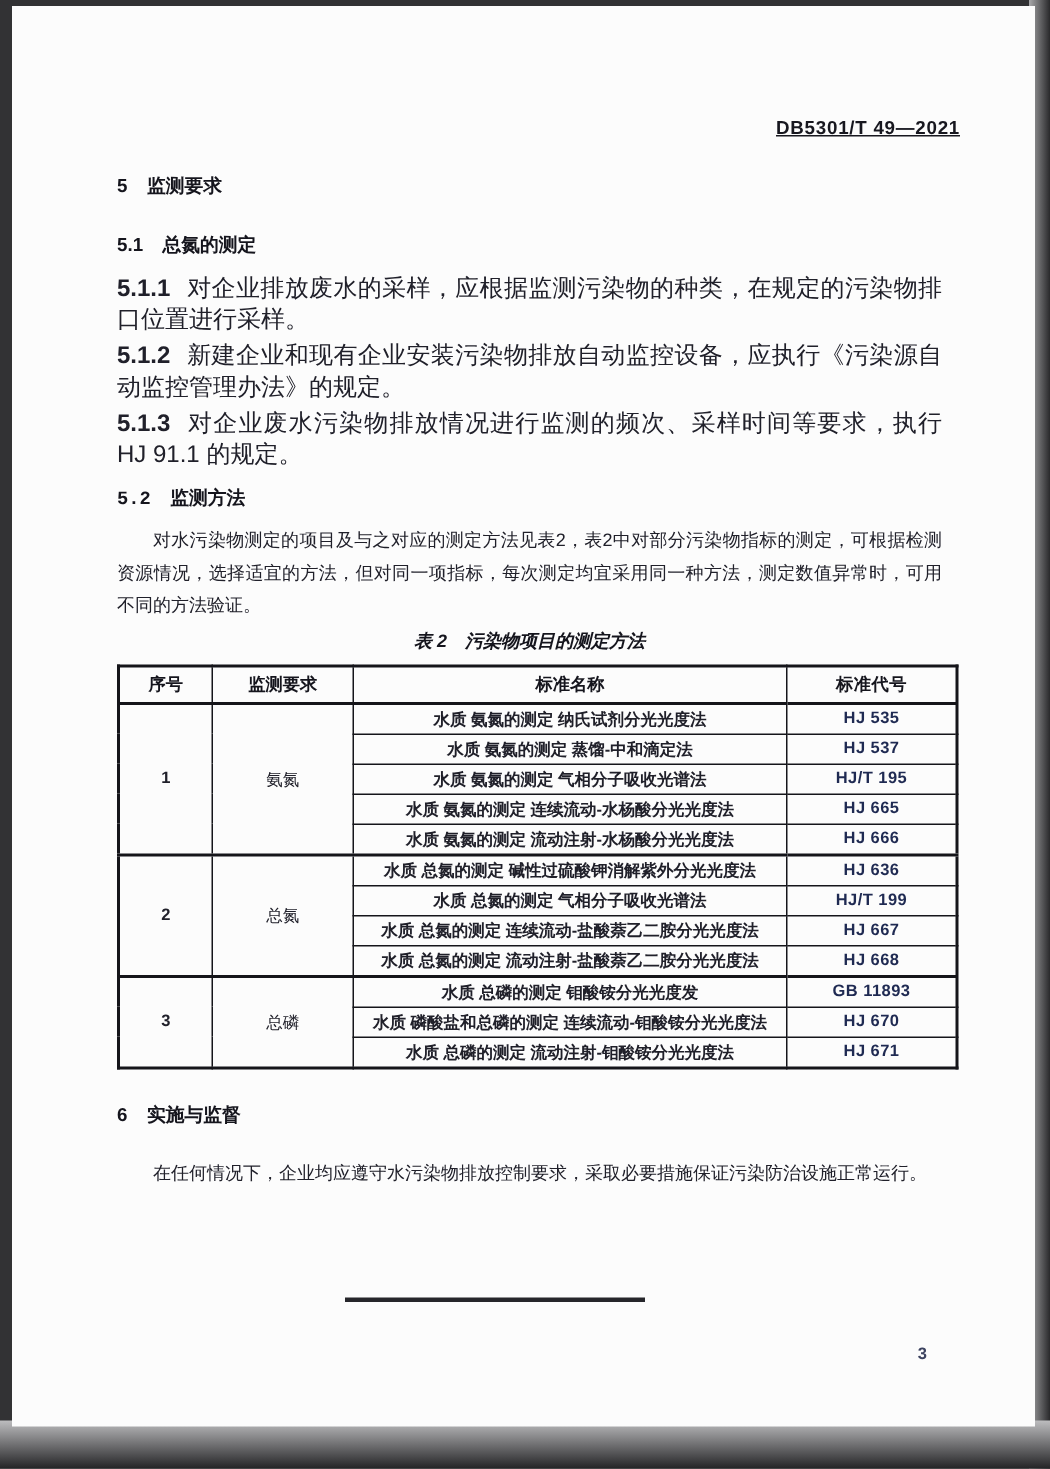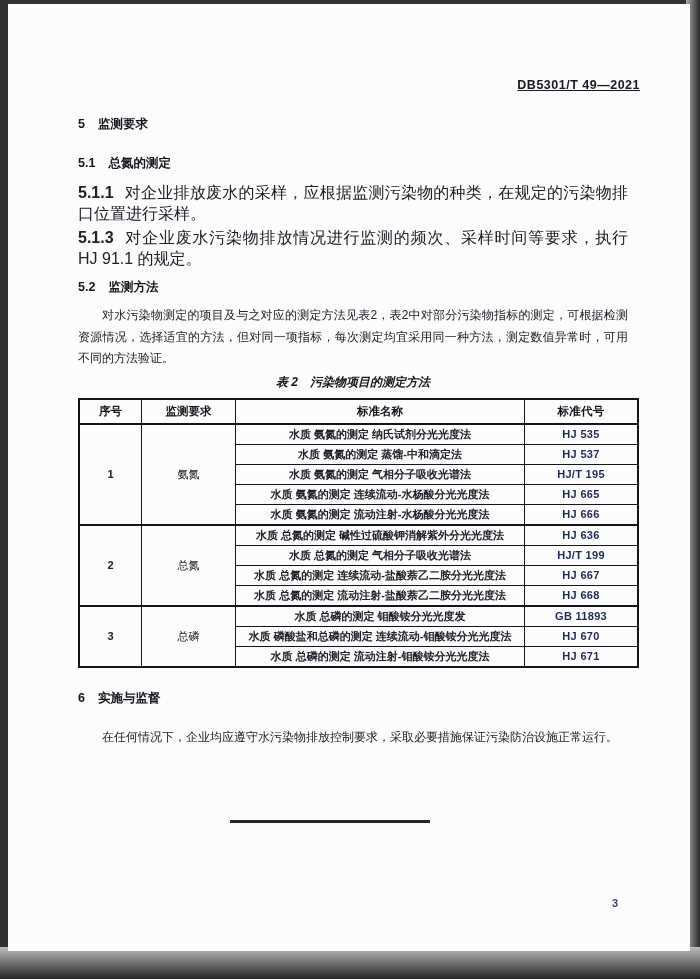--- a/index.html
+++ b/index.html
@@ -19,21 +19,21 @@
     background:#fcfcfc;z-index:2;box-sizing:border-box;
     padding:0 62px 0 70px;color:#20202a;
   }
   .doc-code{
     margin-top:74px;margin-right:-12px;text-align:right;
     font-weight:bold;font-size:12.5px;color:#17171f;letter-spacing:0.5px;text-decoration:underline;
   }
   .heading{font-weight:bold;color:#15151d;font-size:12.5px;}
   .h-s5{margin-top:24px;}
   .h-s51{margin-top:22px;}
-  .h-s52{margin-top:10px;}
+  .h-s52{margin-top:10px;font-family:Liberation Mono, monospace;}
   .h-s6{margin-top:22px;}
   .heading .num{margin-right:13px;}
   .clause{font-size:16px;line-height:21px;margin:0;text-align:justify;}
   .clause .num{font-weight:bold;margin-right:11px;}
   .c511{margin-top:10px;}
   .c512{margin-top:3px;}
   .c513{margin-top:3px;}
   .para{font-size:12px;line-height:21.5px;text-align:justify;
     text-indent:2em;margin:0;}
   .p52{margin-top:9px;}
@@ -86,20 +86,23 @@
     </div>
 
     <div class="heading h-s51">
       <span class="num">5.1</span><span>总氮的测定</span>
     </div>
 
     <p class="clause c511">
       <span class="num">5.1.1</span><span>对企业排放废水的采样，应根据监测污染物的种类，在规定的污染物排口位置进行采样。</span>
     </p>
 
+    <p class="clause c512">
+      <span class="num">5.1.2</span><span>新建企业和现有企业安装污染物排放自动监控设备，应执行《污染源自动监控管理办法》的规定。</span>
+    </p>
 
     <p class="clause c513">
       <span class="num">5.1.3</span><span>对企业废水污染物排放情况进行监测的频次、采样时间等要求，执行 HJ 91.1 的规定。</span>
     </p>
 
     <div class="heading h-s52">
       <span class="num">5.2</span><span>监测方法</span>
     </div>
 
     <p class="para p52">对水污染物测定的项目及与之对应的测定方法见表2，表2中对部分污染物指标的测定，可根据检测资源情况，选择适宜的方法，但对同一项指标，每次测定均宜采用同一种方法，测定数值异常时，可用不同的方法验证。</p>

